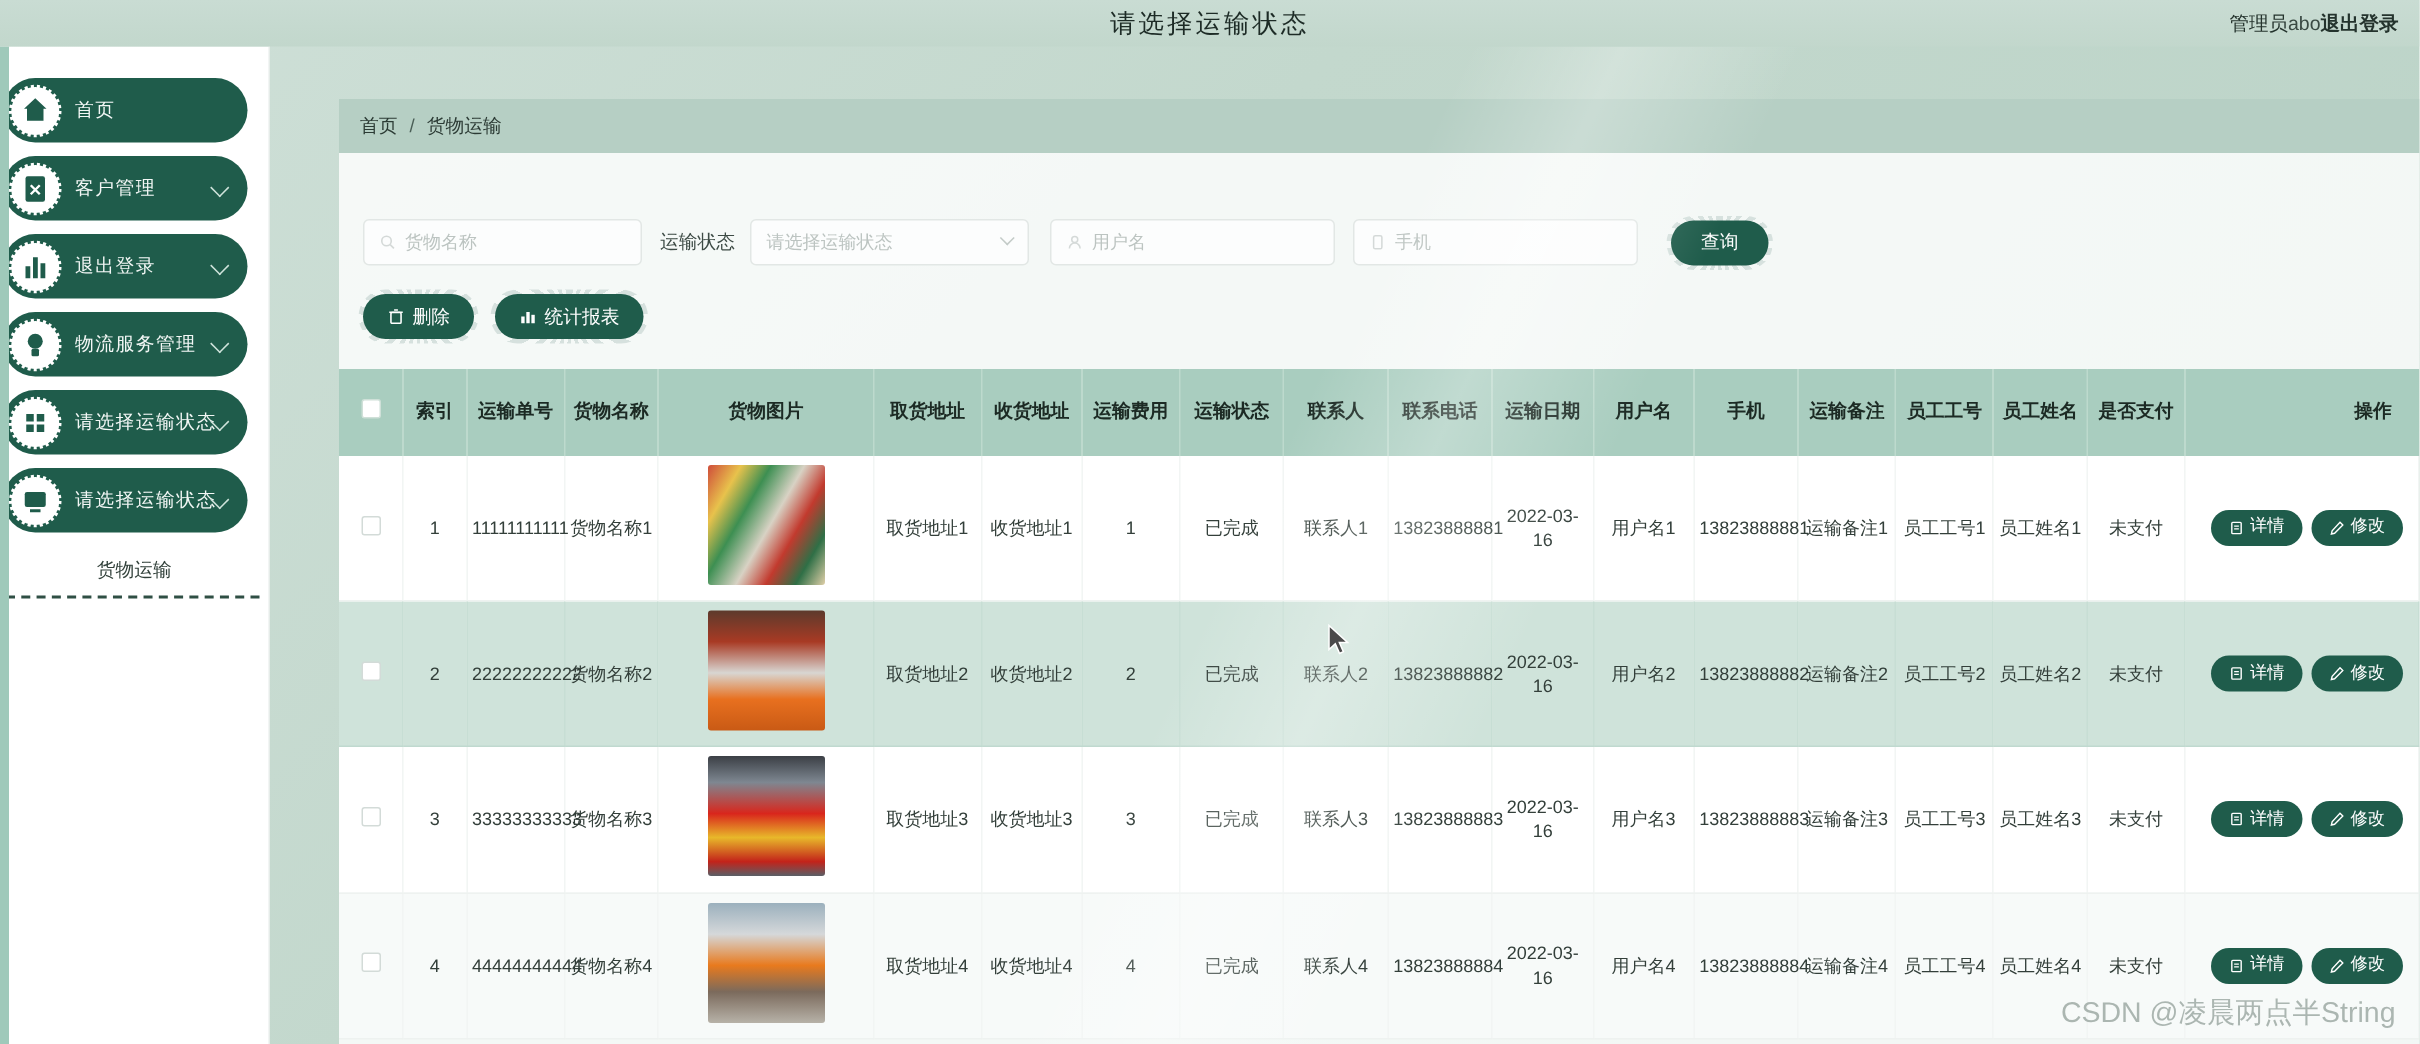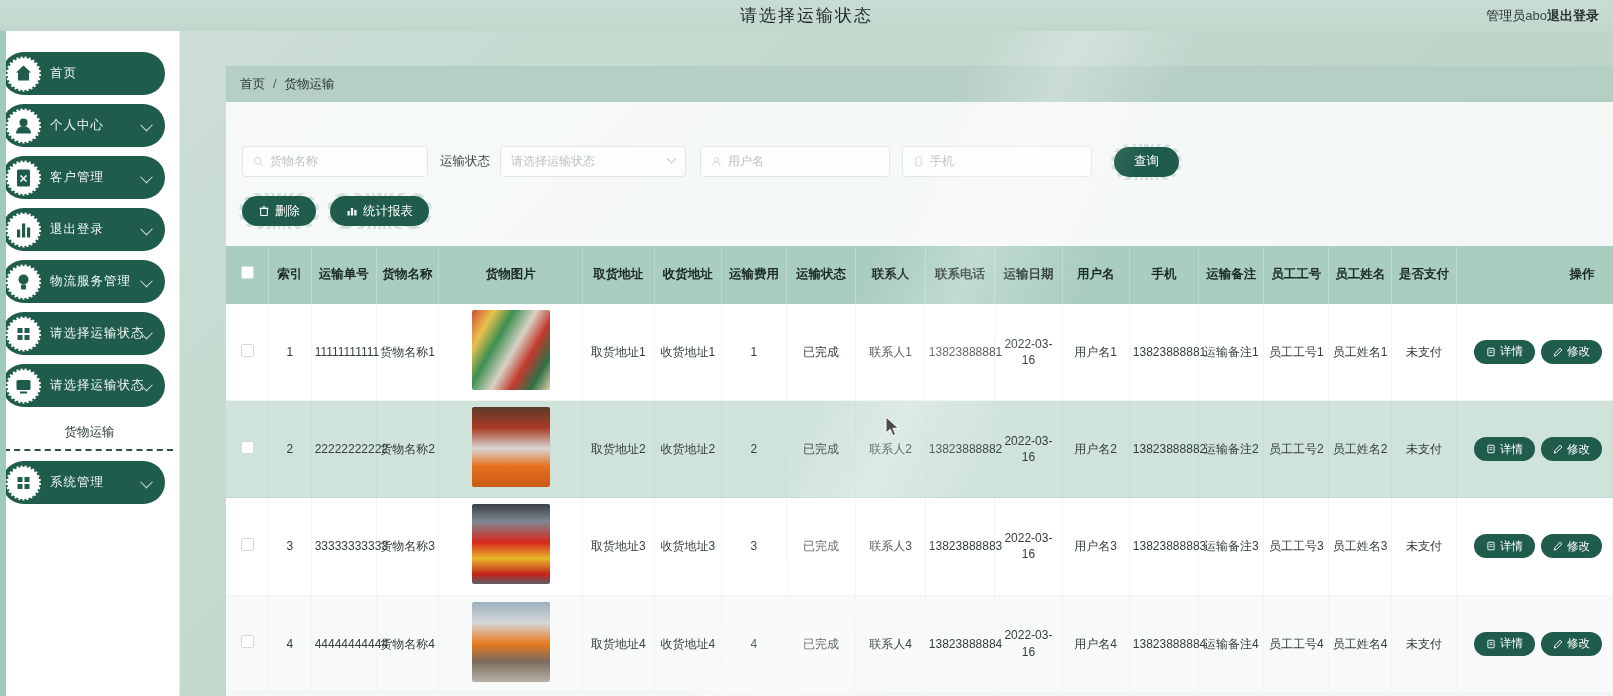--- a/index.html
+++ b/index.html
@@ -238,31 +238,20 @@
   <div class="menu-item">
     <span class="gear">
       <svg width="37" height="37" viewBox="0 0 37 37">
         <circle cx="18.5" cy="18.5" r="16" fill="#ffffff" stroke="#ffffff" stroke-width="3" stroke-dasharray="2 2"></circle>
         <path d="M18.5 10 L26 17 L24 17 L24 25 L13 25 L13 17 L11 17 Z" fill="#1f5c4b"></path>
       </svg>
     </span>
     <span class="menu-label">首页</span>
   </div>
 
-  <div class="menu-item">
-    <span class="gear">
-      <svg width="37" height="37" viewBox="0 0 37 37">
-        <circle cx="18.5" cy="18.5" r="16" fill="#ffffff" stroke="#ffffff" stroke-width="3" stroke-dasharray="2 2"></circle>
-        <circle cx="18.5" cy="15" r="4" fill="#1f5c4b"></circle>
-        <path d="M11 26 a7.5 7.5 0 0 1 15 0 z" fill="#1f5c4b"></path>
-      </svg>
-    </span>
-    <span class="menu-label">个人中心</span>
-    <span class="menu-caret"></span>
-  </div>
 
   <div class="menu-item">
     <span class="gear">
       <svg width="37" height="37" viewBox="0 0 37 37">
         <circle cx="18.5" cy="18.5" r="16" fill="#ffffff" stroke="#ffffff" stroke-width="3" stroke-dasharray="2 2"></circle>
         <rect x="12" y="10" width="13" height="17" rx="1.5" fill="#1f5c4b"></rect>
         <path d="M15.5 16 l6 6 M21.5 16 l-6 6" stroke="#ffffff" stroke-width="1.6"></path>
       </svg>
     </span>
     <span class="menu-label">客户管理</span>
@@ -316,33 +305,20 @@
         <rect x="15" y="24" width="7" height="2" fill="#1f5c4b"></rect>
       </svg>
     </span>
     <span class="menu-label">请选择运输状态</span>
     <span class="menu-caret"></span>
   </div>
 
   <div class="submenu-label">货物运输</div>
   <div class="dashed-sep"></div>
 
-  <div class="menu-item">
-    <span class="gear">
-      <svg width="37" height="37" viewBox="0 0 37 37">
-        <circle cx="18.5" cy="18.5" r="16" fill="#ffffff" stroke="#ffffff" stroke-width="3" stroke-dasharray="2 2"></circle>
-        <rect x="12.5" y="12.5" width="5" height="5" fill="#1f5c4b"></rect>
-        <rect x="19.5" y="12.5" width="5" height="5" fill="#1f5c4b"></rect>
-        <rect x="12.5" y="19.5" width="5" height="5" fill="#1f5c4b"></rect>
-        <rect x="19.5" y="19.5" width="5" height="5" fill="#1f5c4b"></rect>
-      </svg>
-    </span>
-    <span class="menu-label">系统管理</span>
-    <span class="menu-caret"></span>
-  </div>
 </div>
 
 <div id="content">
   <div id="watermark-diag"></div>
 
   <div id="breadcrumb">
     <span class="crumb">首页</span>
     <span class="crumb-sep">/</span>
     <span class="crumb">货物运输</span>
   </div>
@@ -576,17 +552,18 @@
                     <path d="M11.2 1.8 L14.2 4.8 L5.4 13.6 L2 14.4 L2.8 11 Z" fill="none" stroke="#fff" stroke-width="1.5"></path>
                   </svg>
                   <span>修改</span>
                 </span></td>
             </tr>
           </tbody>
       </table>
     </div>
   </div>
 
+  <div id="csdn-watermark">CSDN @凌晨两点半String</div>
 
   <svg id="cursor" width="18" height="24" viewBox="0 0 18 24">
     <path d="M1 1 L1 17 L5.2 13.2 L8 19.6 L10.6 18.4 L7.9 12.3 L13.4 12.3 Z" fill="#4a4a4a" stroke="#ffffff" stroke-width="1"></path>
   </svg>
 </div>
 
 </body></html>

